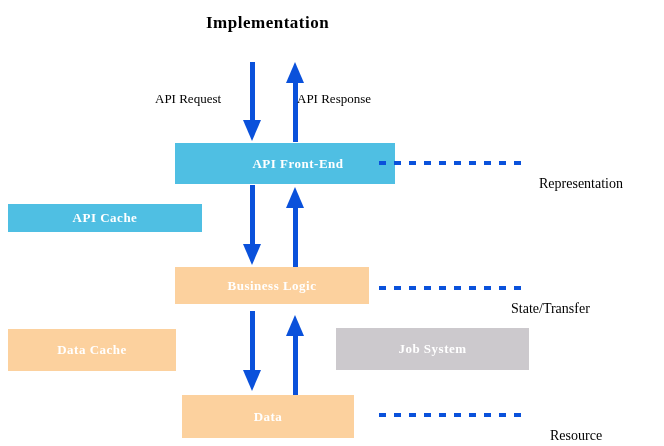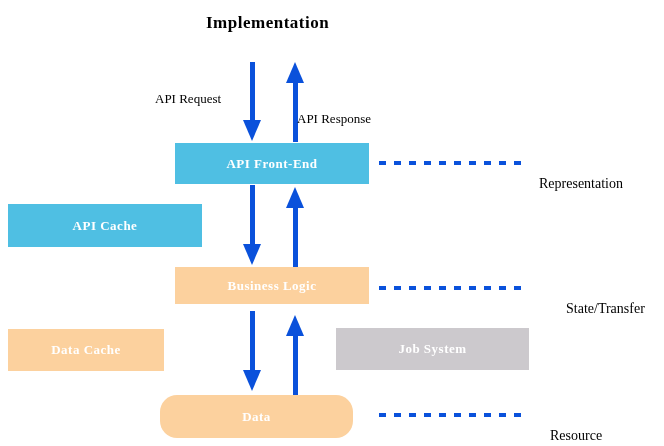--- a/index.html
+++ b/index.html
@@ -21,38 +21,38 @@
   .title{
     position:absolute;left:206px;top:13px;
     font-size:17px;font-weight:bold;color:var(--ink);
     letter-spacing:0.5px;white-space:nowrap;
   }
   .flow-label{
     position:absolute;top:91px;
     font-size:13px;color:var(--ink);white-space:nowrap;
   }
   .flow-label.req{left:155px;text-align:right;}
-  .flow-label.resp{left:297px;margin-top:20px;}
+  .flow-label.resp{left:297px;}
 
   .node{
     position:absolute;
     display:flex;align-items:center;justify-content:center;
     color:#ffffff;font-size:13px;font-weight:bold;
     letter-spacing:0.5px;white-space:nowrap;
   }
   .node.cyan{background:var(--cyan);}
   .node.orange{background:var(--orange);}
   .node.gray{background:var(--gray);}
 
-  .n-frontend{left:175px;top:143px;width:194px;height:41px;}
-  .n-apicache{left:8px;top:204px;width:194px;height:43px;}
+  .n-frontend{left:175px;top:143px;width:194px;height:41px;padding-left:26px;}
+  .n-apicache{left:8px;top:204px;width:194px;height:28px;}
   .n-buslogic{left:175px;top:267px;width:194px;height:37px;}
-  .n-datacache{left:8px;top:329px;width:156px;height:42px;}
+  .n-datacache{left:8px;top:329px;width:168px;height:42px;}
   .n-jobsystem{left:336px;top:328px;width:193px;height:42px;}
-  .n-data{left:160px;top:395px;width:193px;height:43px;border-radius:17px;}
+  .n-data{left:182px;top:395px;width:172px;height:43px;}
 
   .arrow{position:absolute;width:18px;}
   .arrow .shaft{position:absolute;left:7px;width:5px;background:var(--blue);}
   .arrow.down .shaft{top:0;bottom:19px;}
   .arrow.up .shaft{top:19px;bottom:0;}
   .arrow .head{position:absolute;left:0;width:0;height:0;
     border-left:9px solid transparent;border-right:9px solid transparent;}
   .arrow.down .head{bottom:0;border-top:21px solid var(--blue);}
   .arrow.up .head{top:0;border-bottom:21px solid var(--blue);}
 
@@ -69,21 +69,21 @@
   }
   .d1{top:161px;}
   .d2{top:286px;}
   .d3{top:413px;}
 
   .layer-label{
     position:absolute;
     font-size:14px;color:var(--ink);white-space:nowrap;line-height:17px;margin-top:20px;
   }
   .l1{left:539px;top:155px;}
-  .l2{left:566px;top:280px;}
+  .l2{left:511px;top:280px;}
   .l3{left:550px;top:407px;}
 </style>
 </head>
 <body>
 
 <div class="canvas">
 
   <div class="title">Implementation</div>
 
   <div class="arrow down a1">

